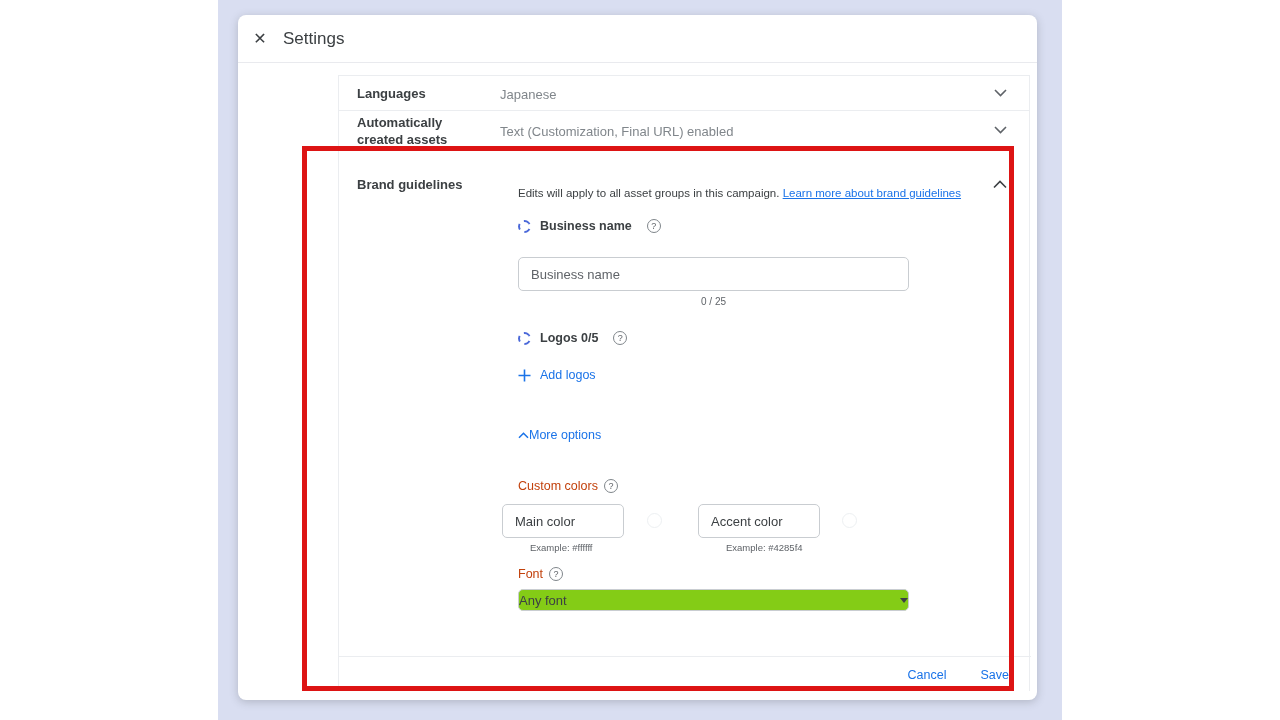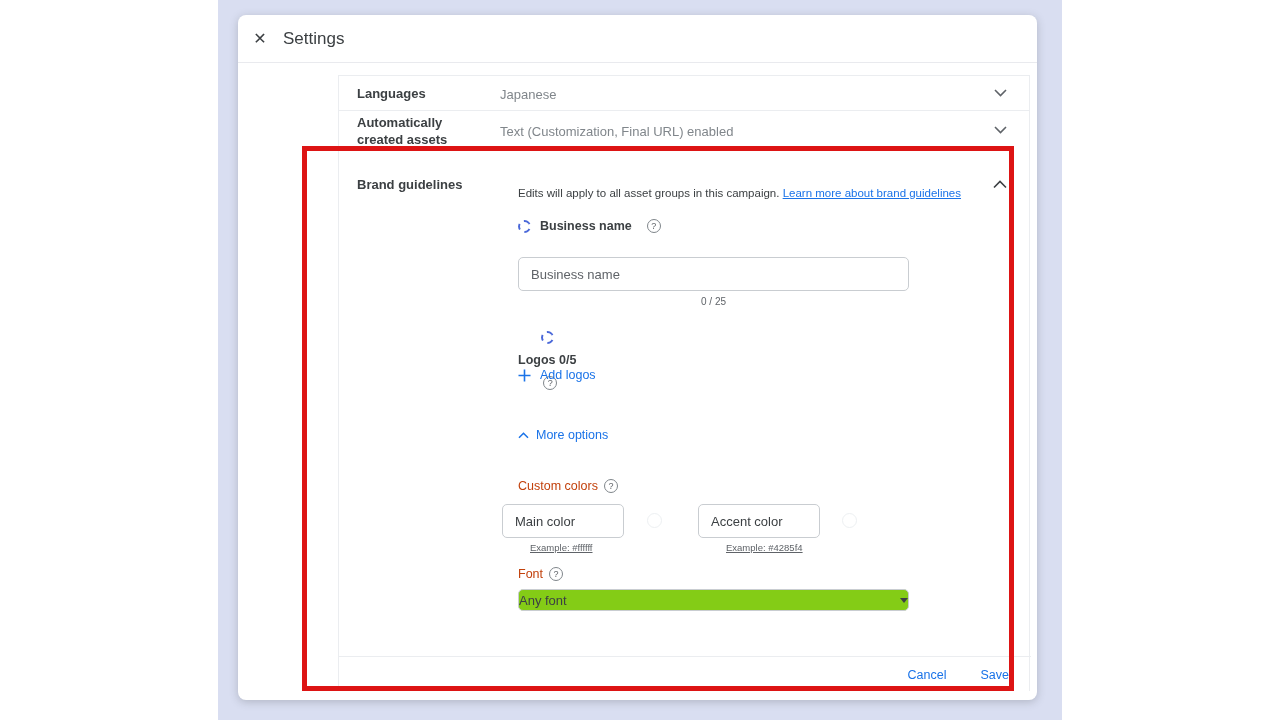--- a/index.html
+++ b/index.html
@@ -36,60 +36,60 @@
     font-weight: bold; color: #3c4043; }
   .brand-desc { position: absolute; left: 179px; top: 95px; width: 480px; font-size: 11.5px;
     line-height: 15px; color: #3c4043; }
   .brand-desc a { color: #1a73e8; }
   .brand-collapse { position: absolute; right: 18px; top: 99px; width: 18px; height: 18px;
     background: transparent; border: none; cursor: pointer; padding: 0; }
 
   .asset-row { position: absolute; left: 179px; display: flex; align-items: center;
     gap: 9px; }
   .asset-row-business { top: 143px; }
-  .asset-row-logos { top: 255px; flex-direction: column; }
+  .asset-row-logos { top: 255px; }
   .dashed-circle { width: 13px; height: 13px; border: 2px dashed #4a68d9;
     border-radius: 50%; display: inline-block; }
   .asset-label { font-size: 12.5px; font-weight: bold; color: #3c4043; }
   .help-icon { width: 14px; height: 14px; border: 1px solid #80868b; border-radius: 50%;
     color: #5f6368; font-size: 9px; line-height: 12px; text-align: center;
     display: inline-block; margin-left: 6px; cursor: pointer; }
 
   .text-input { position: absolute; left: 179px; top: 181px; width: 391px; height: 34px;
     border: 1px solid #c9cdd1; border-radius: 5px; padding: 0 12px; font-size: 13px;
     color: #3c4043; font-family: "Liberation Sans", sans-serif; background: #fff; }
   .text-input::placeholder { color: #5f6368; opacity: 1; }
   .char-counter { position: absolute; left: 179px; top: 220px; width: 391px;
     text-align: center; font-size: 10px; color: #5f6368; }
 
   .add-logos { position: absolute; left: 179px; top: 292px; display: flex;
     align-items: flex-end; gap: 9px; background: transparent; border: none; cursor: pointer;
     padding: 0; }
   .link-text { font-size: 12.5px; color: #1a73e8; }
 
   .more-options { position: absolute; left: 179px; top: 352px; display: flex;
-    align-items: center; gap: 7px; background: transparent; border: none; cursor: pointer;
+    align-items: center; background: transparent; border: none; cursor: pointer;
     padding: 0; }
 
   .field-label-row { position: absolute; left: 179px; display: flex; align-items: center; }
   .custom-colors-row { top: 403px; }
   .font-label-row { top: 491px; }
   .field-label { font-size: 12.5px; color: #c2410c; }
 
   .color-input { position: absolute; top: 428px; width: 122px; height: 34px;
     border: 1px solid #c9cdd1; border-radius: 5px; padding: 0 12px; font-size: 13px;
     color: #3c4043; font-family: "Liberation Sans", sans-serif; background: #fff; }
   .color-input::placeholder { color: #3c4043; opacity: 1; }
   .main-color-input { left: 163px; }
   .accent-color-input { left: 359px; }
   .color-swatch { position: absolute; top: 437px; width: 15px; height: 15px;
     border: 1px solid #edf0f2; border-radius: 50%; cursor: pointer; }
   .main-swatch { left: 308px; }
   .accent-swatch { left: 503px; }
-  .example-text { position: absolute; top: 466px; font-size: 9.5px; color: #5f6368; text-decoration: underline; }
+  .example-text { position: absolute; top: 466px; font-size: 9.5px; color: #5f6368; }
   .main-example { left: 191px; }
   .accent-example { left: 387px; }
 
   .font-select { position: absolute; left: 179px; top: 513px; width: 391px; height: 22px;
     border: 1px solid #c9cdd1; border-radius: 5px; background: #84cc16; cursor: pointer;
     display: flex; align-items: center; padding: 0 0; }
   .font-select-value { font-size: 13px; color: #3c4043; flex: 1; text-align: left; }
   .select-caret { width: 0; height: 0; border-left: 4px solid transparent;
     border-right: 4px solid transparent; border-top: 5px solid #3c4043; }
 

